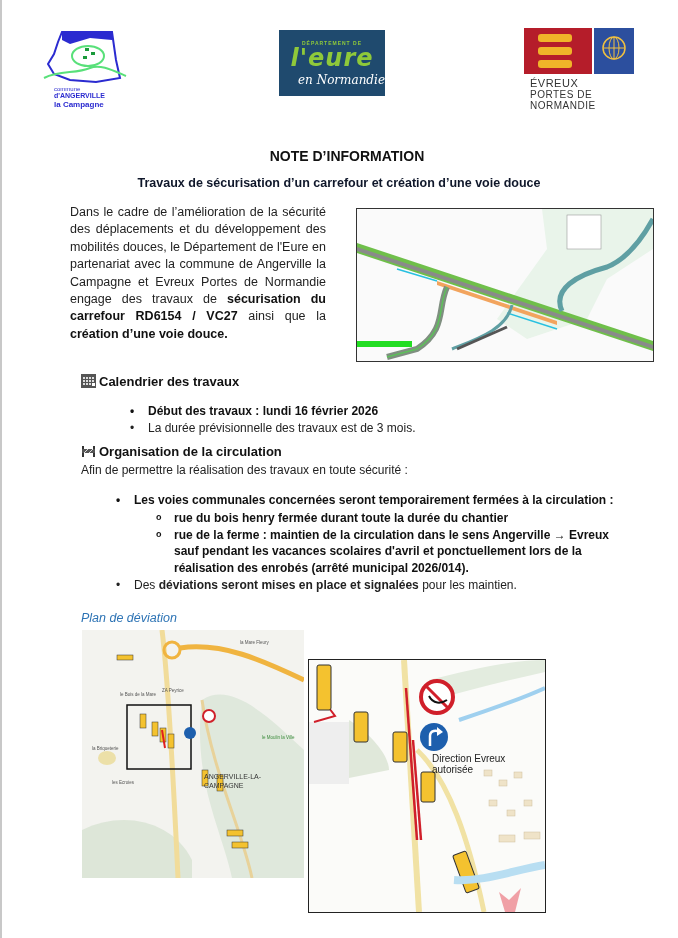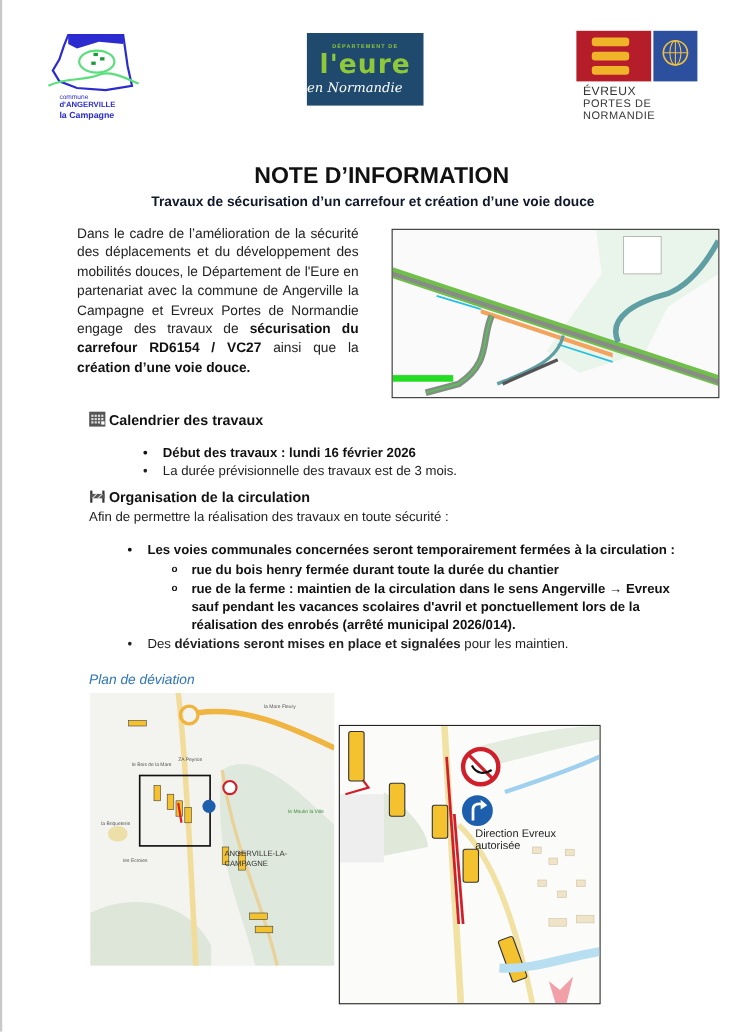--- a/index.html
+++ b/index.html
@@ -5,29 +5,29 @@
   html, body { margin:0; padding:0; }
   body { width:678px; height:938px; background:#ffffff; position:relative; overflow:hidden;
          font-family:"Liberation Sans", "DejaVu Sans", sans-serif; color:#111; }
   .page-edge { position:absolute; left:0; top:0; width:2px; height:938px; background:#c8c8c8; }
   .abs { position:absolute; }
 
   
   #logo-angerville { left:40px; top:30px; width:90px; height:80px; }
   #logo-eure { left:279px; top:30px; width:106px; height:66px; background:#1f4a6e; }
   #logo-eure .dept { position:absolute; left:0; right:0; top:10px; text-align:center; font-size:5px; letter-spacing:1px; color:#8fc93a; font-weight:bold; }
-  #logo-eure .eure { position:absolute; left:0; right:0; top:14px; text-align:center; font-size:24px; font-weight:bold; color:#8fc93a; letter-spacing:1px; font-family:"DejaVu Sans", sans-serif; }
-  #logo-eure .norm { position:absolute; left:0; right:0; top:43px; text-align:left; font-size:12px; font-style:italic; color:#ffffff; font-family:"DejaVu Serif", serif; }
+  #logo-eure .eure { position:absolute; left:0; right:0; top:14px; text-align:center; font-size:24px; font-weight:bold; color:#8fc93a; letter-spacing:1px; font-family:"DejaVu Sans", sans-serif;font-style:italic; }
+  #logo-eure .norm { position:absolute; left:0; right:0; top:43px; text-align:right; font-size:12px; font-style:italic; color:#ffffff; font-family:"DejaVu Serif", serif; }
   #logo-evreux { left:524px; top:28px; width:132px; height:76px; }
   #logo-evreux .flag-red { position:absolute; left:0; top:0; width:68px; height:46px; background:#b51d2a; }
   #logo-evreux .flag-blue { position:absolute; left:70px; top:0; width:40px; height:46px; background:#2c4f9e; }
   #logo-evreux .t1 { position:absolute; left:6px; top:49px; font-size:11px; color:#333; letter-spacing:0.5px; }
   #logo-evreux .t2 { position:absolute; left:6px; top:61px; font-size:10px; color:#333; letter-spacing:0.5px; }
 
-  h1.title { position:absolute; left:16px; right:0; top:148px; margin:0; text-align:center; font-size:21px; font-weight:bold; color:#111; }
+  h1.title { position:absolute; left:16px; right:0; top:148px; margin:0; text-align:center; font-size:14px; font-weight:bold; color:#111; }
   .subtitle { position:absolute; left:0; right:0; top:176px; text-align:center; font-size:12.5px; font-weight:bold; color:#0f172a; }
 
   .intro { position:absolute; left:70px; top:204px; width:256px; font-size:12.5px; line-height:17.4px; text-align:justify; color:#222; }
   .intro b { font-weight:bold; color:#111; }
 
   #plan-image { left:356px; top:208px; width:296px; height:152px; border:1px solid #333; background:#fafafa; overflow:hidden; }
 
   .section-head { position:absolute; left:81px; font-size:13px; font-weight:bold; color:#111; }
   .section-head .ico { display:inline-block; width:15px; height:14px; vertical-align:-2px; margin-right:3px; }
   ul.b1 { position:absolute; margin:12px; padding:0; list-style:none; font-size:12px; color:#222; }

